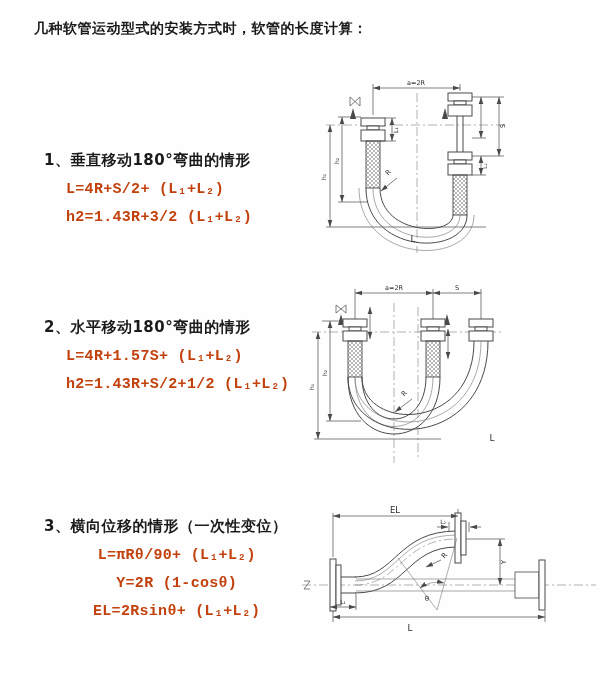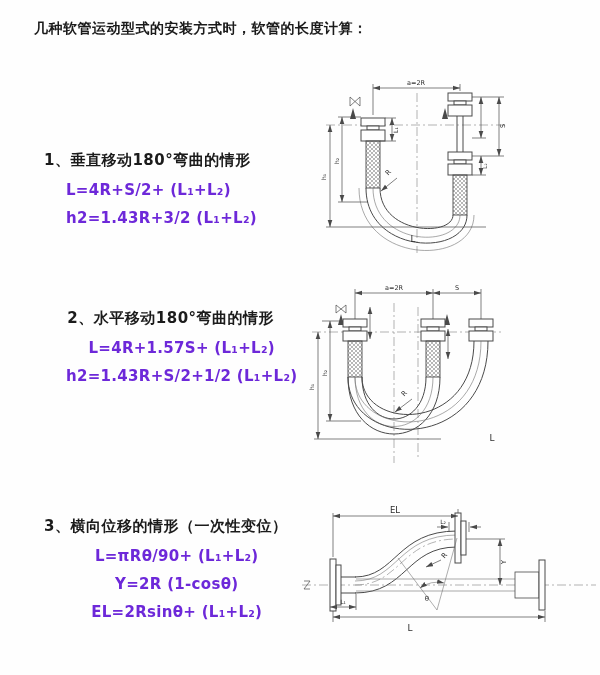--- a/index.html
+++ b/index.html
@@ -10,22 +10,22 @@
     color:#1b1b1b;
   }
   .abs{position:absolute;}
   .doc-title{
     left:34px;top:20px;font-size:14px;font-weight:bold;letter-spacing:.5px;
   }
   .section-heading{
     font-size:15px;font-weight:bold;letter-spacing:.5px;white-space:nowrap;
   }
   .formula{
-    font-size:15px;font-weight:bold;letter-spacing:.3px;color:#6d28d9;
-    height:28px;line-height:28px;white-space:nowrap;
+    font-size:15px;font-weight:bold;letter-spacing:.3px;color:#c2410c;
+    height:28px;line-height:28px;white-space:nowrap;font-family:Liberation Mono, monospace;
   }
   .formulas{margin-left:22px;margin-top:6px;}
   svg{position:absolute;overflow:visible;}
   .geo{fill:none;stroke:#4a4a4a;stroke-width:1;}
   .geo2{fill:none;stroke:#6f6f6f;stroke-width:.6;}
   .dim{fill:none;stroke:#4a4a4a;stroke-width:.7;}
   .thin{fill:none;stroke:#6a6a6a;stroke-width:.55;}
   .cl{fill:none;stroke:#818181;stroke-width:.6;stroke-dasharray:9 3 2 3;}
   .prt{fill:#fefefe;stroke:#4a4a4a;stroke-width:1;}
   .brd{fill:url(#braidPat);stroke:#4a4a4a;stroke-width:.9;}
@@ -139,21 +139,21 @@
     <line class="dim" x1="20" y1="50" x2="20" y2="152" marker-start="url(#mA)" marker-end="url(#mA)"></line>
     <text class="dl" x="16" y="102" font-size="6" text-anchor="middle" transform="rotate(-90 16 102)">h₁</text>
   </g>
 
   <g>
     <line class="dim" x1="16" y1="152" x2="176" y2="152"></line>
     <text class="dl" x="103" y="167" font-size="9" text-anchor="middle">L</text>
   </g>
 </svg>
 
-<div class="abs" style="left:44px;top:309px;text-align:center;">
+<div class="abs" style="left:44px;top:318px;">
   <div class="section-heading">2、水平移动180°弯曲的情形</div>
   <div class="formulas">
     <div class="formula">L=4R+1.57S+ (L₁+L₂)</div>
     <div class="formula">h2=1.43R+S/2+1/2 (L₁+L₂)</div>
   </div>
 </div>
 
 <svg width="285" height="190" viewBox="0 0 285 190" style="left:306px;top:281px;">
 
   <line class="cl" x1="6" y1="51" x2="195" y2="51"></line>

